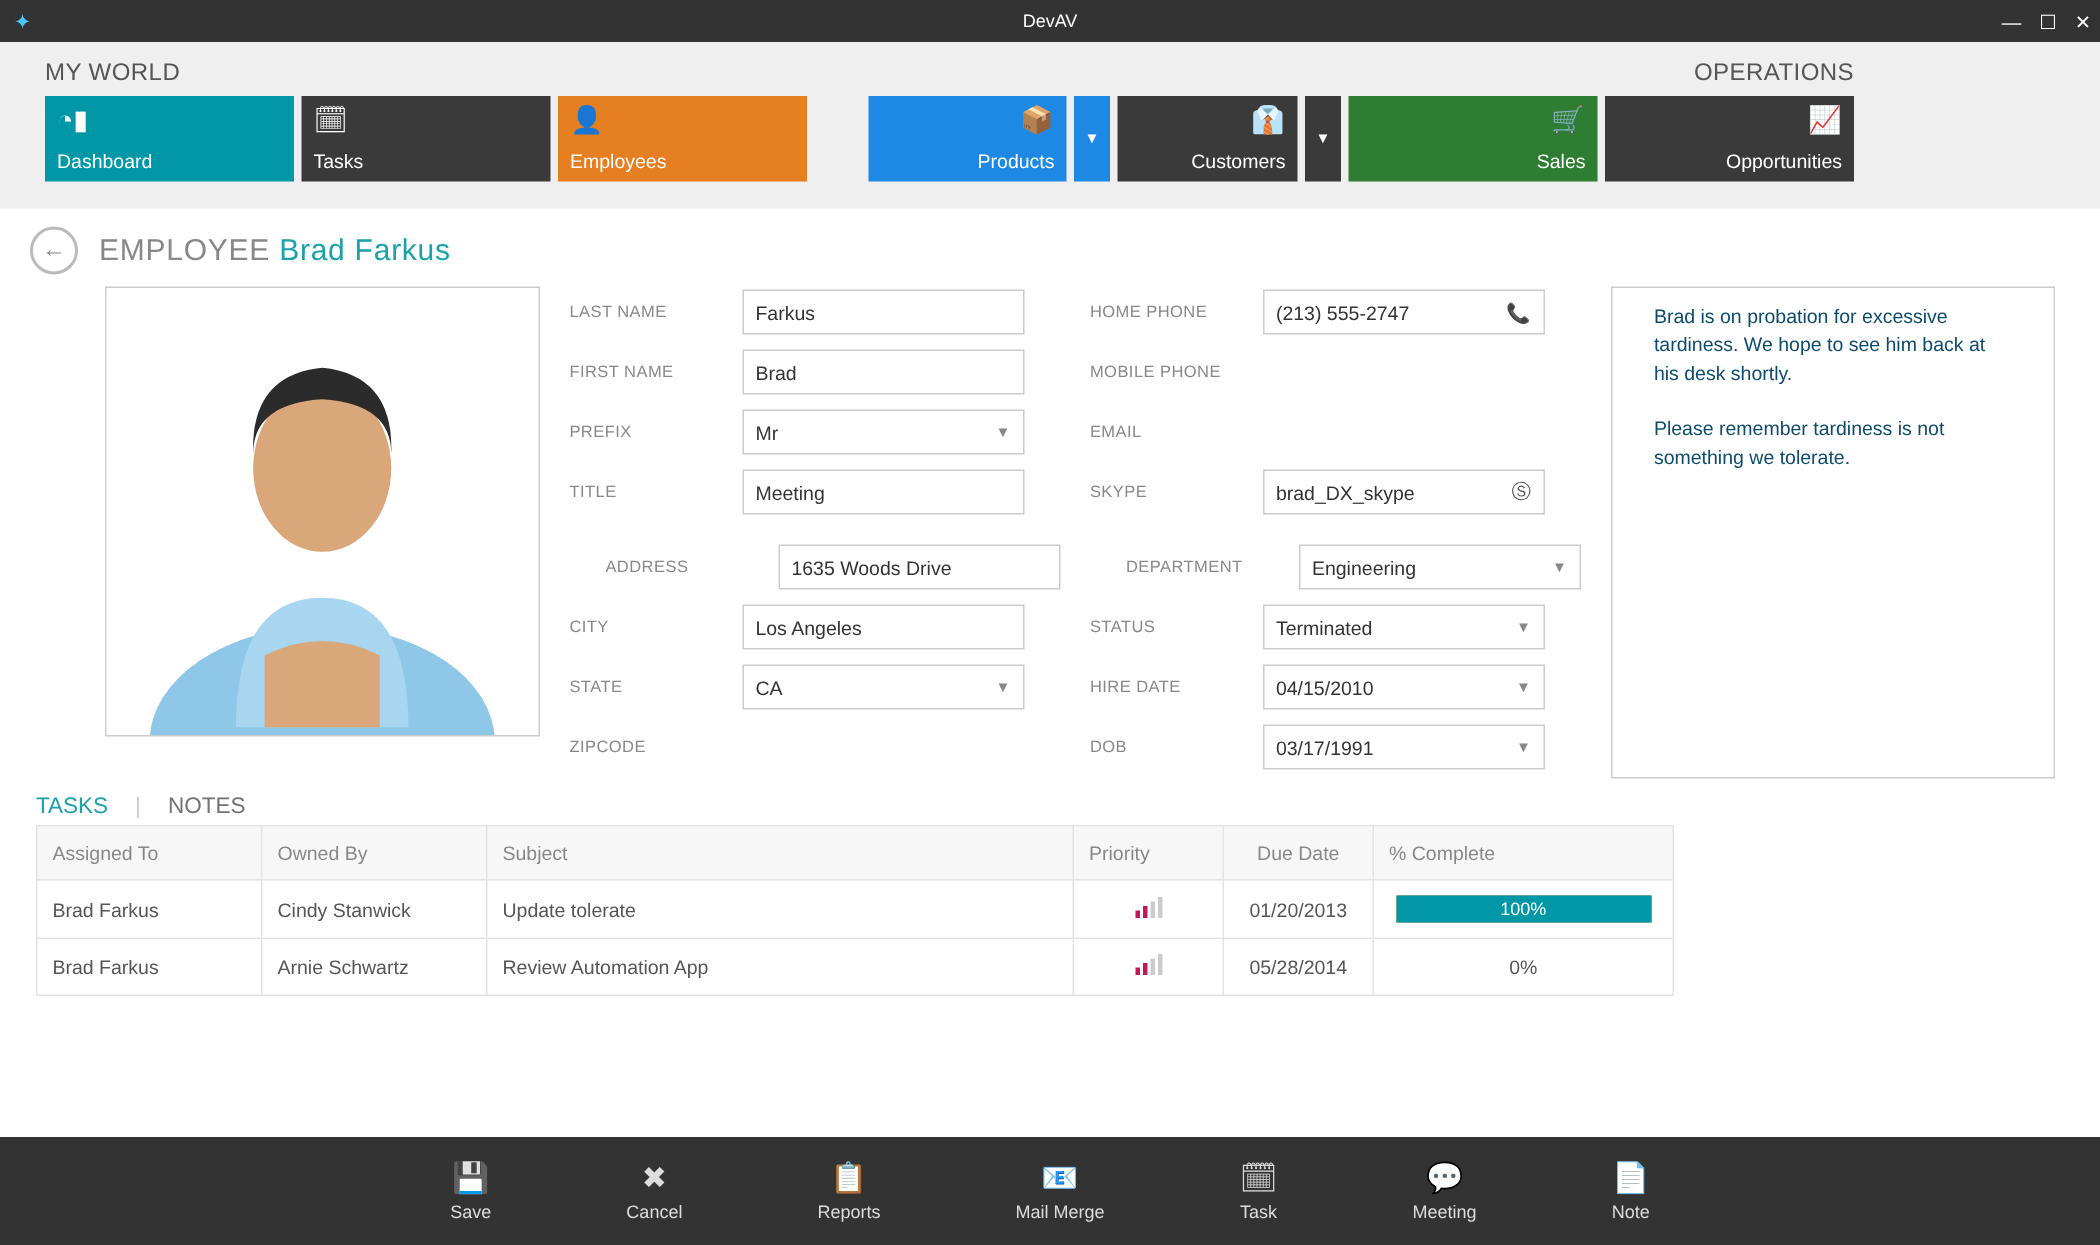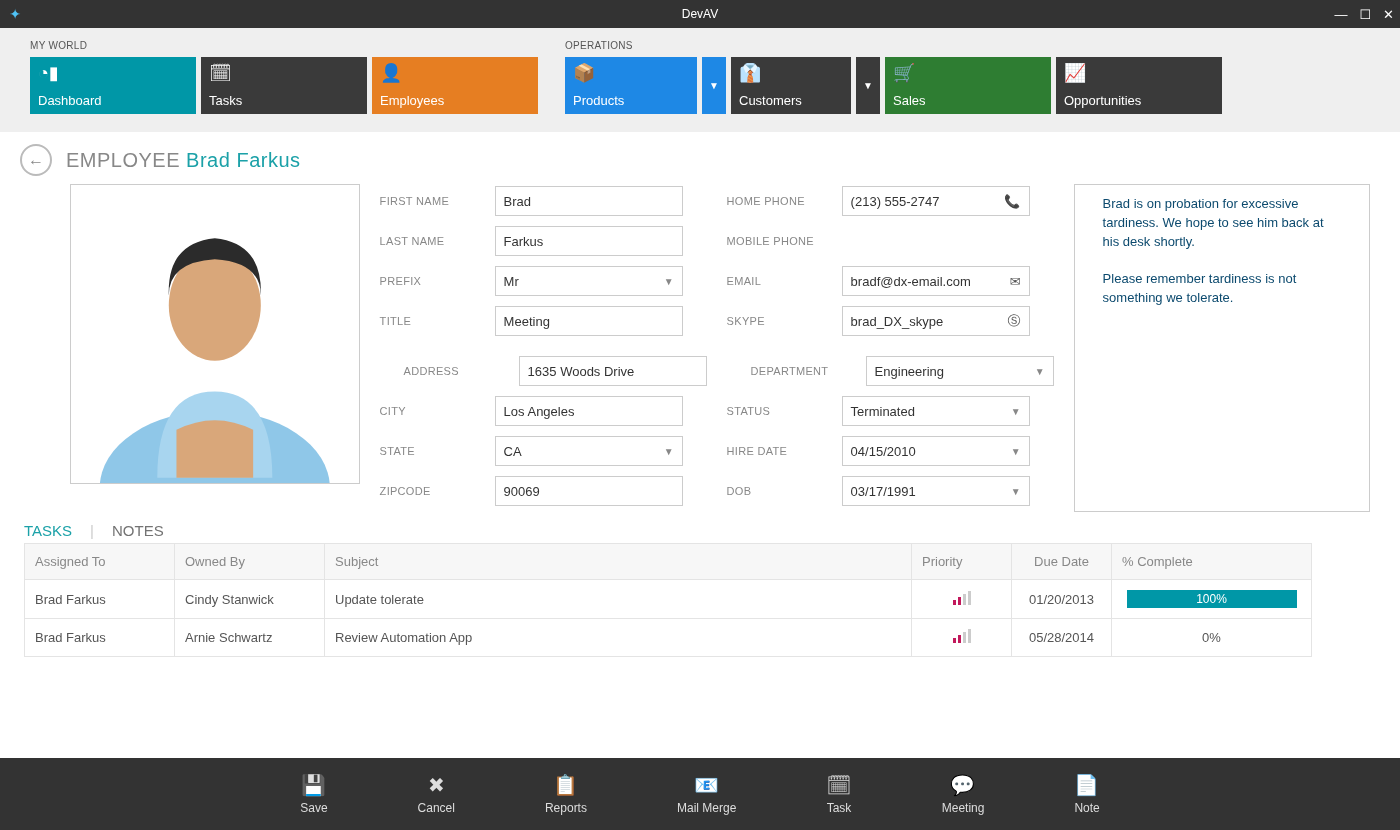--- a/index.html
+++ b/index.html
@@ -2,21 +2,21 @@
 <html><head>
 <meta charset="utf-8">
 <style>
 * { box-sizing: border-box; margin: 0; padding: 0; font-family: "Segoe UI", Arial, sans-serif; }
 html, body { width: 1400px; height: 830px; overflow: hidden; background: #fff; }
 .titlebar { height: 28px; background: #333; color: #fff; display: flex; align-items: center; font-size: 12px; position: relative; }
 .titlebar .logo { width: 30px; text-align: center; color: #4fc3f7; font-size: 14px; }
 .titlebar .title { position: absolute; left: 50%; transform: translateX(-50%); }
 .titlebar .winbtns { position: absolute; right: 6px; display: flex; gap: 12px; font-size: 13px; }
 .ribbon { background: #efefef; padding: 12px 30px 18px 30px; }
-.group-label { font-size: 10px; color: #555; margin-bottom: 6px; letter-spacing: .3px; }
+.group-label { font-size: 16px; color: #555; margin-bottom: 6px; letter-spacing: .3px; }
 .tilegroup { display: flex; gap: 5px; }
 .tile { height: 57px; width: 166px; color: #fff; display: flex; flex-direction: column; justify-content: space-between; padding: 5px 8px 6px 8px; cursor: pointer; position: relative; }
 .tile.small { width: 24px; padding: 0; align-items: center; justify-content: center; }
 .tile .ticon { font-size: 18px; height: 22px; }
 .tile .tlabel { font-size: 13px; }
 .content { padding: 12px 30px 10px 20px; }
 .header-row { display: flex; align-items: center; gap: 14px; margin-bottom: 8px; }
 .back-btn { width: 32px; height: 32px; border: 2px solid #bbb; border-radius: 50%; display: flex; align-items: center; justify-content: center; color: #888; font-size: 16px; cursor: pointer; }
 .page-title { font-size: 20px; color: #888; font-weight: 300; letter-spacing: .5px; }
 .page-title .name { color: #1ba1a8; }
@@ -28,21 +28,21 @@
 .form-row.gap { margin-top: 10px; margin-left: 24px; }
 .form-label { width: 115px; font-size: 11px; color: #888; letter-spacing: .3px; }
 .form-input { width: 188px; height: 30px; border: 1px solid #ccc; padding: 0 8px; font-size: 13px; color: #333; background: #fff; display: flex; align-items: center; justify-content: space-between; }
 .form-input .dd { color: #888; font-size: 10px; }
 .form-input .ico { color: #555; font-size: 13px; }
 .notes-box { width: 305px; border: 1px solid #ccc; padding: 10px 28px; font-size: 13px; color: #0c4a6e; line-height: 1.45; }
 .tabs { display: flex; gap: 18px; margin: 10px 0 4px 4px; font-size: 15px; align-items: center; }
 .tab { color: #737373; cursor: pointer; }
 .tab.active { color: #1ba1a8; }
 .tab-sep { color: #ccc; }
-.grid { border: 1px solid #ddd; border-collapse: collapse; width: 1288px; margin-left: 4px; font-size: 13px; }
+.grid { border: 1px solid #ddd; border-collapse: collapse; width: 1092px; margin-left: 4px; font-size: 13px; }
 .grid th, .grid td { border: 1px solid #e4e4e4; padding: 10px 10px; text-align: left; color: #555; font-weight: normal; }
 .grid th { background: #f7f7f7; color: #888; font-size: 13px; }
 .grid td.center, .grid th.center { text-align: center; }
 .prio-bars { display: inline-flex; gap: 2px; align-items: flex-end; height: 14px; }
 .prio-bars span { width: 3px; background: #ccc; }
 .prio-bars .b1 { height: 5px; } .prio-bars .b2 { height: 8px; } .prio-bars .b3 { height: 11px; } .prio-bars .b4 { height: 14px; }
 .prio-bars .on { background: #c2185b; }
 .progress { width: 170px; height: 18px; background: #a16207; display: inline-block; position: relative; color: #fff; font-size: 12px; text-align: center; line-height: 18px; }
 .progress .fill { position: absolute; left: 0; top: 0; bottom: 0; background: #0097a7; }
 .progress .txt { position: relative; }
@@ -75,21 +75,21 @@
         <div class="tile" style="background:#3a3a3a">
           <span class="ticon">🗓</span>
           <span class="tlabel">Tasks</span>
         </div>
         <div class="tile" style="background:#e67e22">
           <span class="ticon">👤</span>
           <span class="tlabel">Employees</span>
         </div>
       </div>
     </div>
-    <div style="margin-left:22px;">
+    <div style="margin-left:36px;text-align:right;">
       <div class="group-label">OPERATIONS</div>
       <div class="tilegroup">
         <div class="tile" style="background:#1e88e5;width:132px">
           <span class="ticon">📦</span>
           <span class="tlabel">Products</span>
         </div>
         <div class="tile small" style="background:#1e88e5">
           <span style="font-size:10px">▼</span>
         </div>
         <div class="tile" style="background:#3a3a3a;width:120px">
@@ -129,29 +129,29 @@
         <ellipse cx="150" cy="310" rx="120" ry="80" fill="#8fc7e8"></ellipse>
         <path d="M90 300 Q90 210 150 210 Q210 210 210 300 Z" fill="#a8d5ef"></path>
         <ellipse cx="150" cy="120" rx="48" ry="58" fill="#d9a77a"></ellipse>
         <path d="M102 110 Q100 55 150 50 Q200 55 198 110 Q198 75 150 72 Q102 75 102 110 Z" fill="#2b2b2b"></path>
         <path d="M110 250 Q150 230 190 250 L190 300 L110 300 Z" fill="#d9a77a"></path>
       </svg>
     </div>
 
     <div class="form-col">
       <div class="form-row">
+          <div class="form-label">LAST NAME</div>
+          <div class="form-input">
+            <span>Farkus</span>
+          </div>
+        </div>
+      <div class="form-row">
           <div class="form-label">FIRST NAME</div>
           <div class="form-input">
             <span>Brad</span>
-          </div>
-        </div>
-      <div class="form-row">
-          <div class="form-label">LAST NAME</div>
-          <div class="form-input">
-            <span>Farkus</span>
           </div>
         </div>
       <div class="form-row">
           <div class="form-label">PREFIX</div>
           <div class="form-input">
             <span>Mr</span>
             <span class="dd">▼</span>
           </div>
         </div>
       <div class="form-row">
@@ -174,43 +174,36 @@
         </div>
       <div class="form-row">
           <div class="form-label">STATE</div>
           <div class="form-input">
             <span>CA</span>
             <span class="dd">▼</span>
           </div>
         </div>
       <div class="form-row">
           <div class="form-label">ZIPCODE</div>
-          <div class="form-input">
-            <span>90069</span>
-          </div>
         </div>
     </div>
 
     <div class="form-col">
       <div class="form-row">
           <div class="form-label">HOME PHONE</div>
           <div class="form-input">
             <span>(213) 555-2747</span>
             <span class="ico">📞</span>
           </div>
         </div>
       <div class="form-row">
           <div class="form-label">MOBILE PHONE</div>
         </div>
       <div class="form-row">
           <div class="form-label">EMAIL</div>
-          <div class="form-input">
-            <span>bradf@dx-email.com</span>
-            <span class="ico">✉</span>
-          </div>
         </div>
       <div class="form-row">
           <div class="form-label">SKYPE</div>
           <div class="form-input">
             <span>brad_DX_skype</span>
             <span class="ico">Ⓢ</span>
           </div>
         </div>
       <div class="form-row gap">
           <div class="form-label">DEPARTMENT</div>

